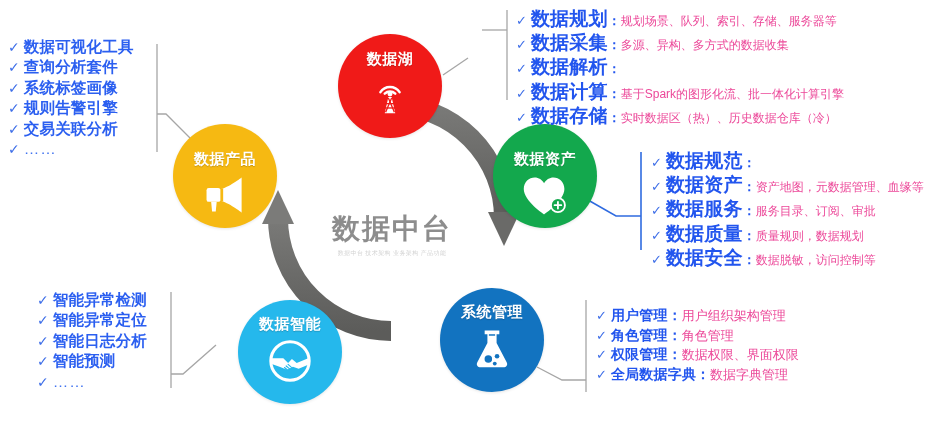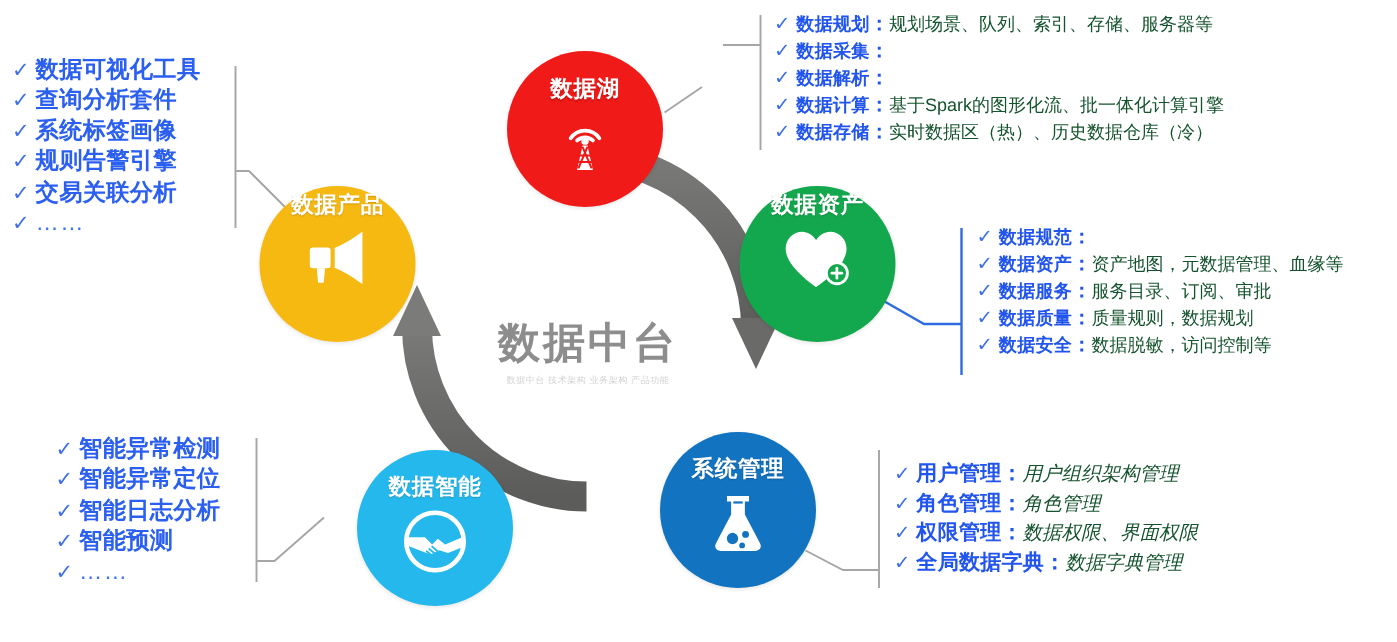--- a/index.html
+++ b/index.html
@@ -25,40 +25,40 @@
     margin-right:4px;
     font-weight:bold;
     flex:0 0 auto;
   }
   .b-title{
     color:#2255ee;
     font-weight:bold;
     letter-spacing:.2px;
   }
   .b-desc{
-    color:#14532d;
+    color:#ec4899;
     font-weight:normal;
   }
   .dots{color:#3f72f0;letter-spacing:1px;}
 
   
   .list-left .bullet{font-size:15.5px;margin-bottom:2.5px;}
   .list-left .b-title{font-size:15.5px;color:#2b5ff0;}
   .list-left .chk{font-size:14px;color:#3f6fe8;}
 
   
   .list-right .bullet{font-size:12.5px;margin-bottom:2.2px;}
-  .list-right .b-title{font-size:12px;}
+  .list-right .b-title{font-size:19px;}
   .list-right .b-desc{font-size:12px;}
   .list-right .colon{color:#2255ee;font-weight:bold;font-size:13px;}
 
   
   .list-br .bullet{font-size:13.5px;margin-bottom:3.5px;}
   .list-br .b-title{font-size:14px;}
-  .list-br .b-desc{font-size:13px;font-style:italic;}
+  .list-br .b-desc{font-size:13px;}
   .list-br .colon{font-size:14px;}
 
   
   #list-products{left:8px;  top:38px;}
   #list-lake{    left:516px;top:8px;}
   #list-assets{  left:651px;top:150px;}
   #list-sysmgmt{ left:596px;top:307px;}
   #list-intel{   left:37px; top:291px;}
 
   
@@ -79,21 +79,21 @@
   }
   .node-icon{margin-top:4px;display:block;}
 
   #node-lake   {left:338px;top:34px; width:104px;height:104px;background:#F01A18;}
   #node-assets {left:493px;top:124px;width:104px;height:104px;background:#13A84D;}
   #node-sys    {left:440px;top:288px;width:104px;height:104px;background:#1273C0;}
   #node-intel  {left:238px;top:300px;width:104px;height:104px;background:#25B8EC;}
   #node-prod   {left:173px;top:124px;width:104px;height:104px;background:#F6B912;}
 
   #node-lake .node-label{}
-  #node-assets .node-label,#node-prod .node-label{margin-top:3px;}
+  #node-assets .node-label,#node-prod .node-label{margin-top:26px;}
   #node-sys .node-label,#node-intel .node-label{margin-top:15px;}
 
   
   #center-title{
     position:absolute;left:312px;top:210px;width:160px;
     text-align:center;
     font-size:28px;font-weight:bold;
     color:#8d8d8d;
     letter-spacing:2px;
     text-shadow:1px 1px 0 rgba(255,255,255,.9);
@@ -265,20 +265,21 @@
     <div class="bullet">
         <span class="chk">✓</span>
         <span class="b-title">数据规划</span>
         <span class="colon">：</span>
         <span class="b-desc">规划场景、队列、索引、存储、服务器等</span>
       </div>
     <div class="bullet">
         <span class="chk">✓</span>
         <span class="b-title">数据采集</span>
         <span class="colon">：</span>
+        <span class="b-desc">多源、异构、多方式的数据收集</span>
       </div>
     <div class="bullet">
         <span class="chk">✓</span>
         <span class="b-title">数据解析</span>
         <span class="colon">：</span>
       </div>
     <div class="bullet">
         <span class="chk">✓</span>
         <span class="b-title">数据计算</span>
         <span class="colon">：</span>

